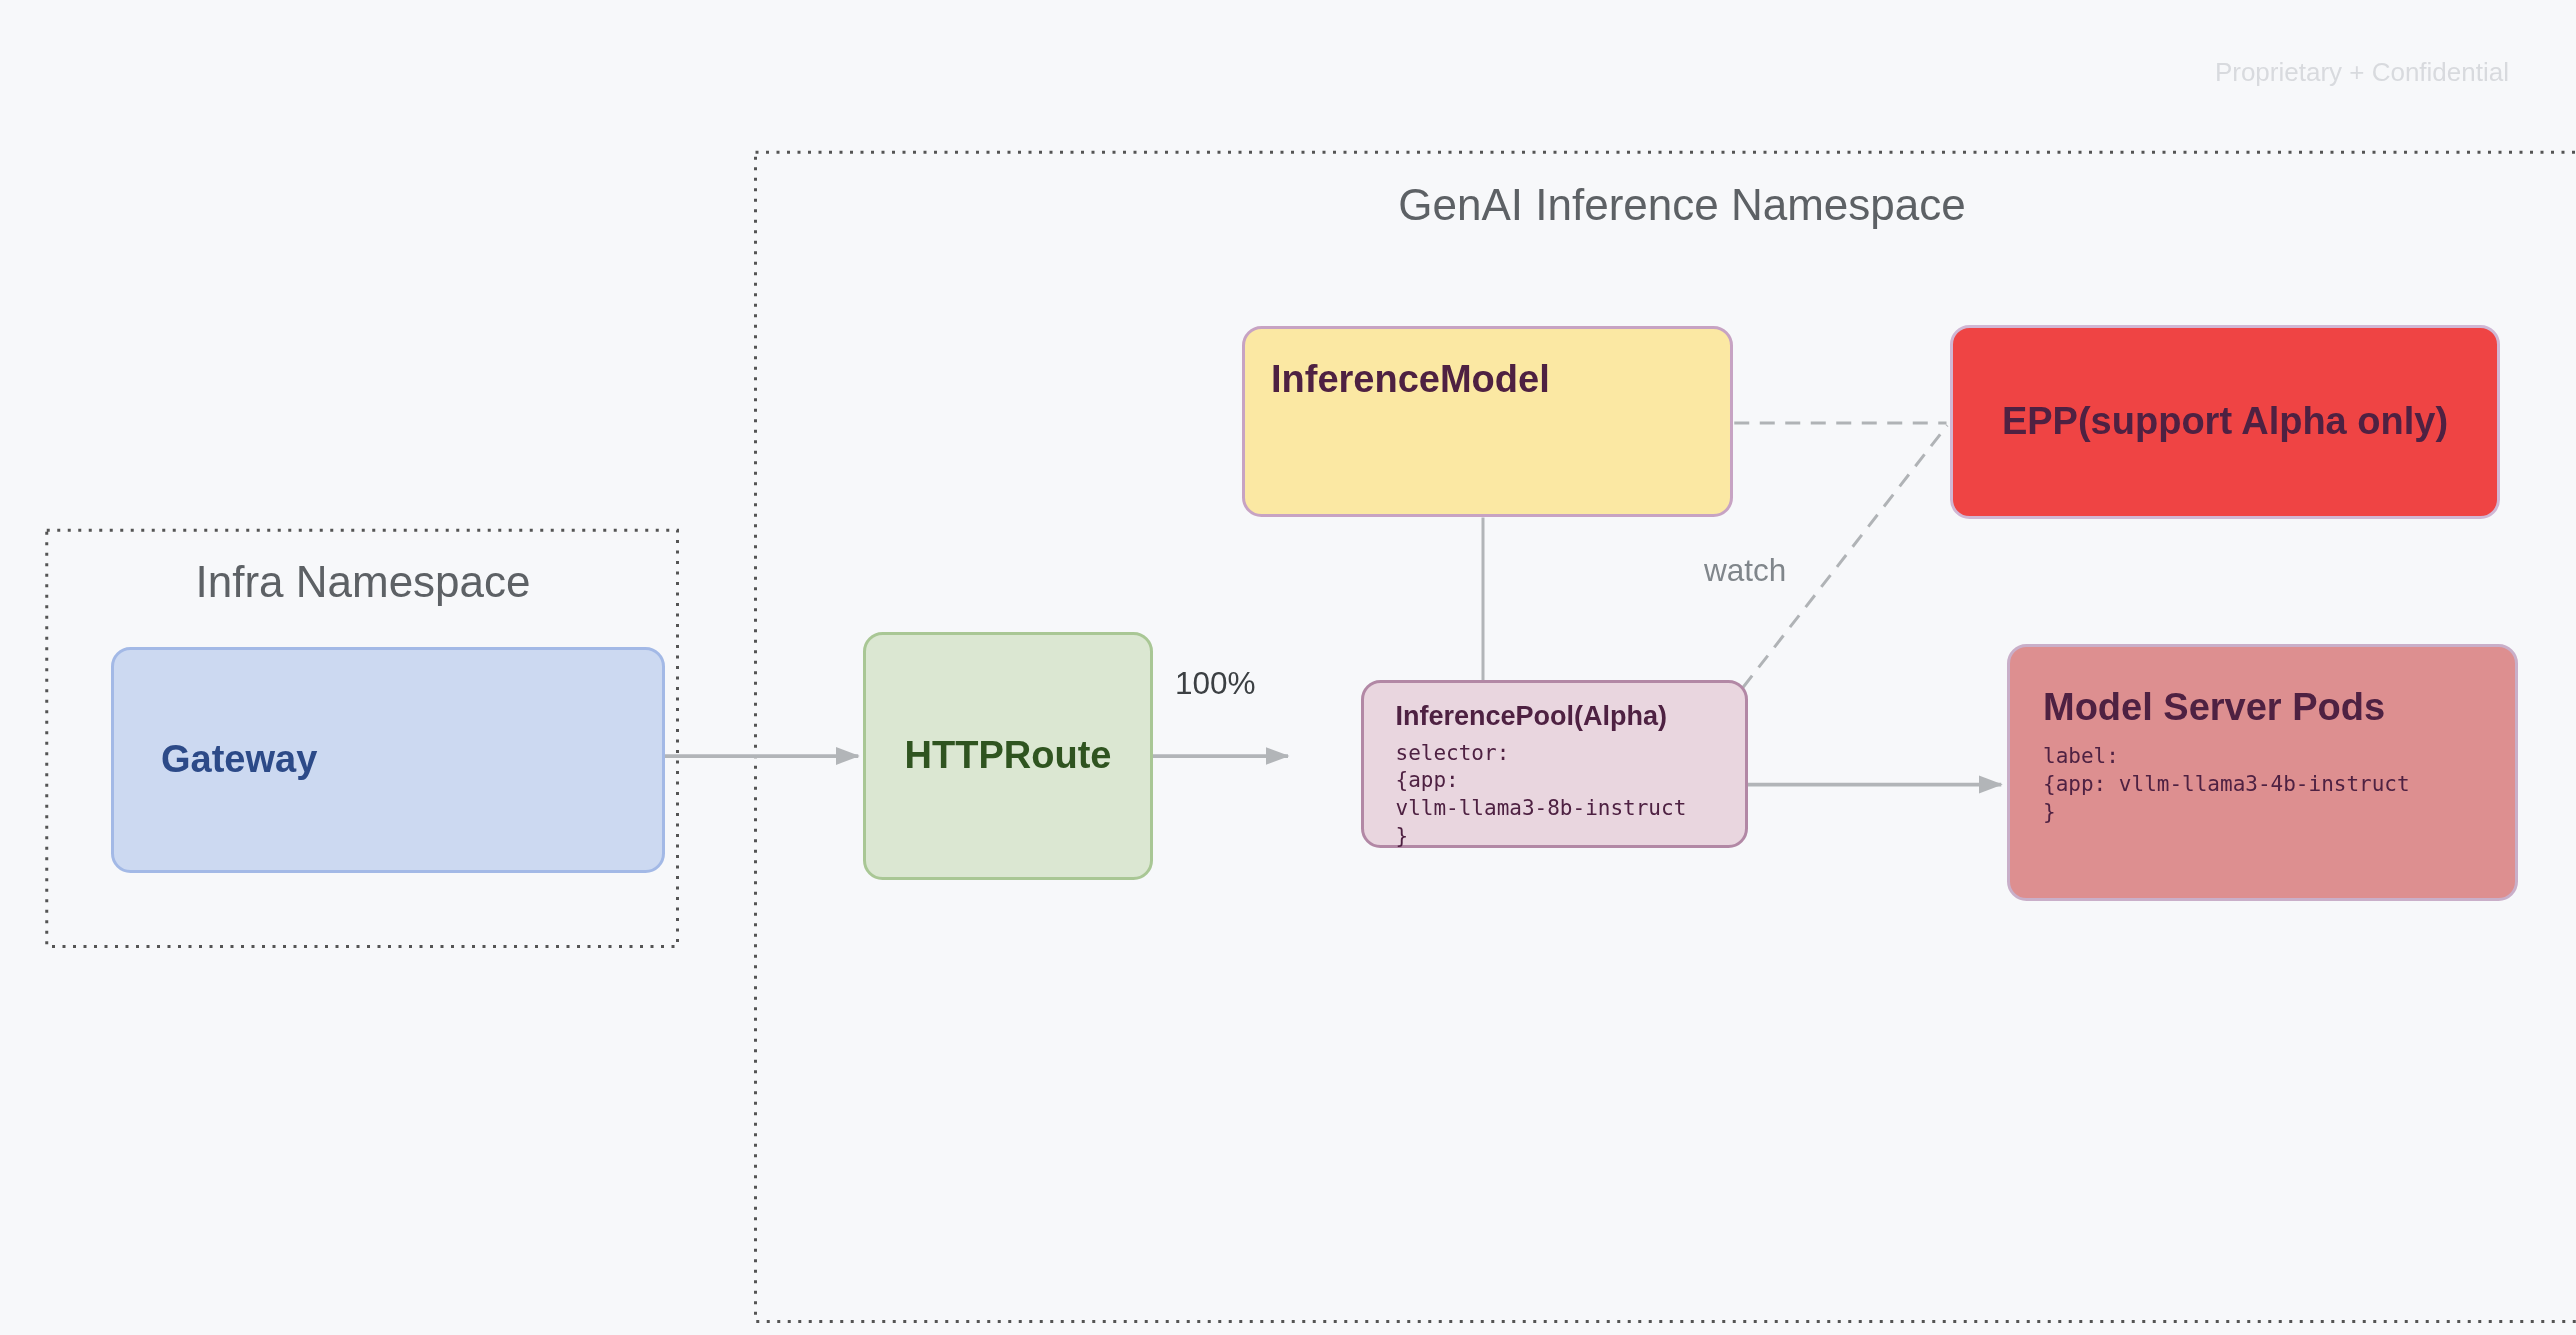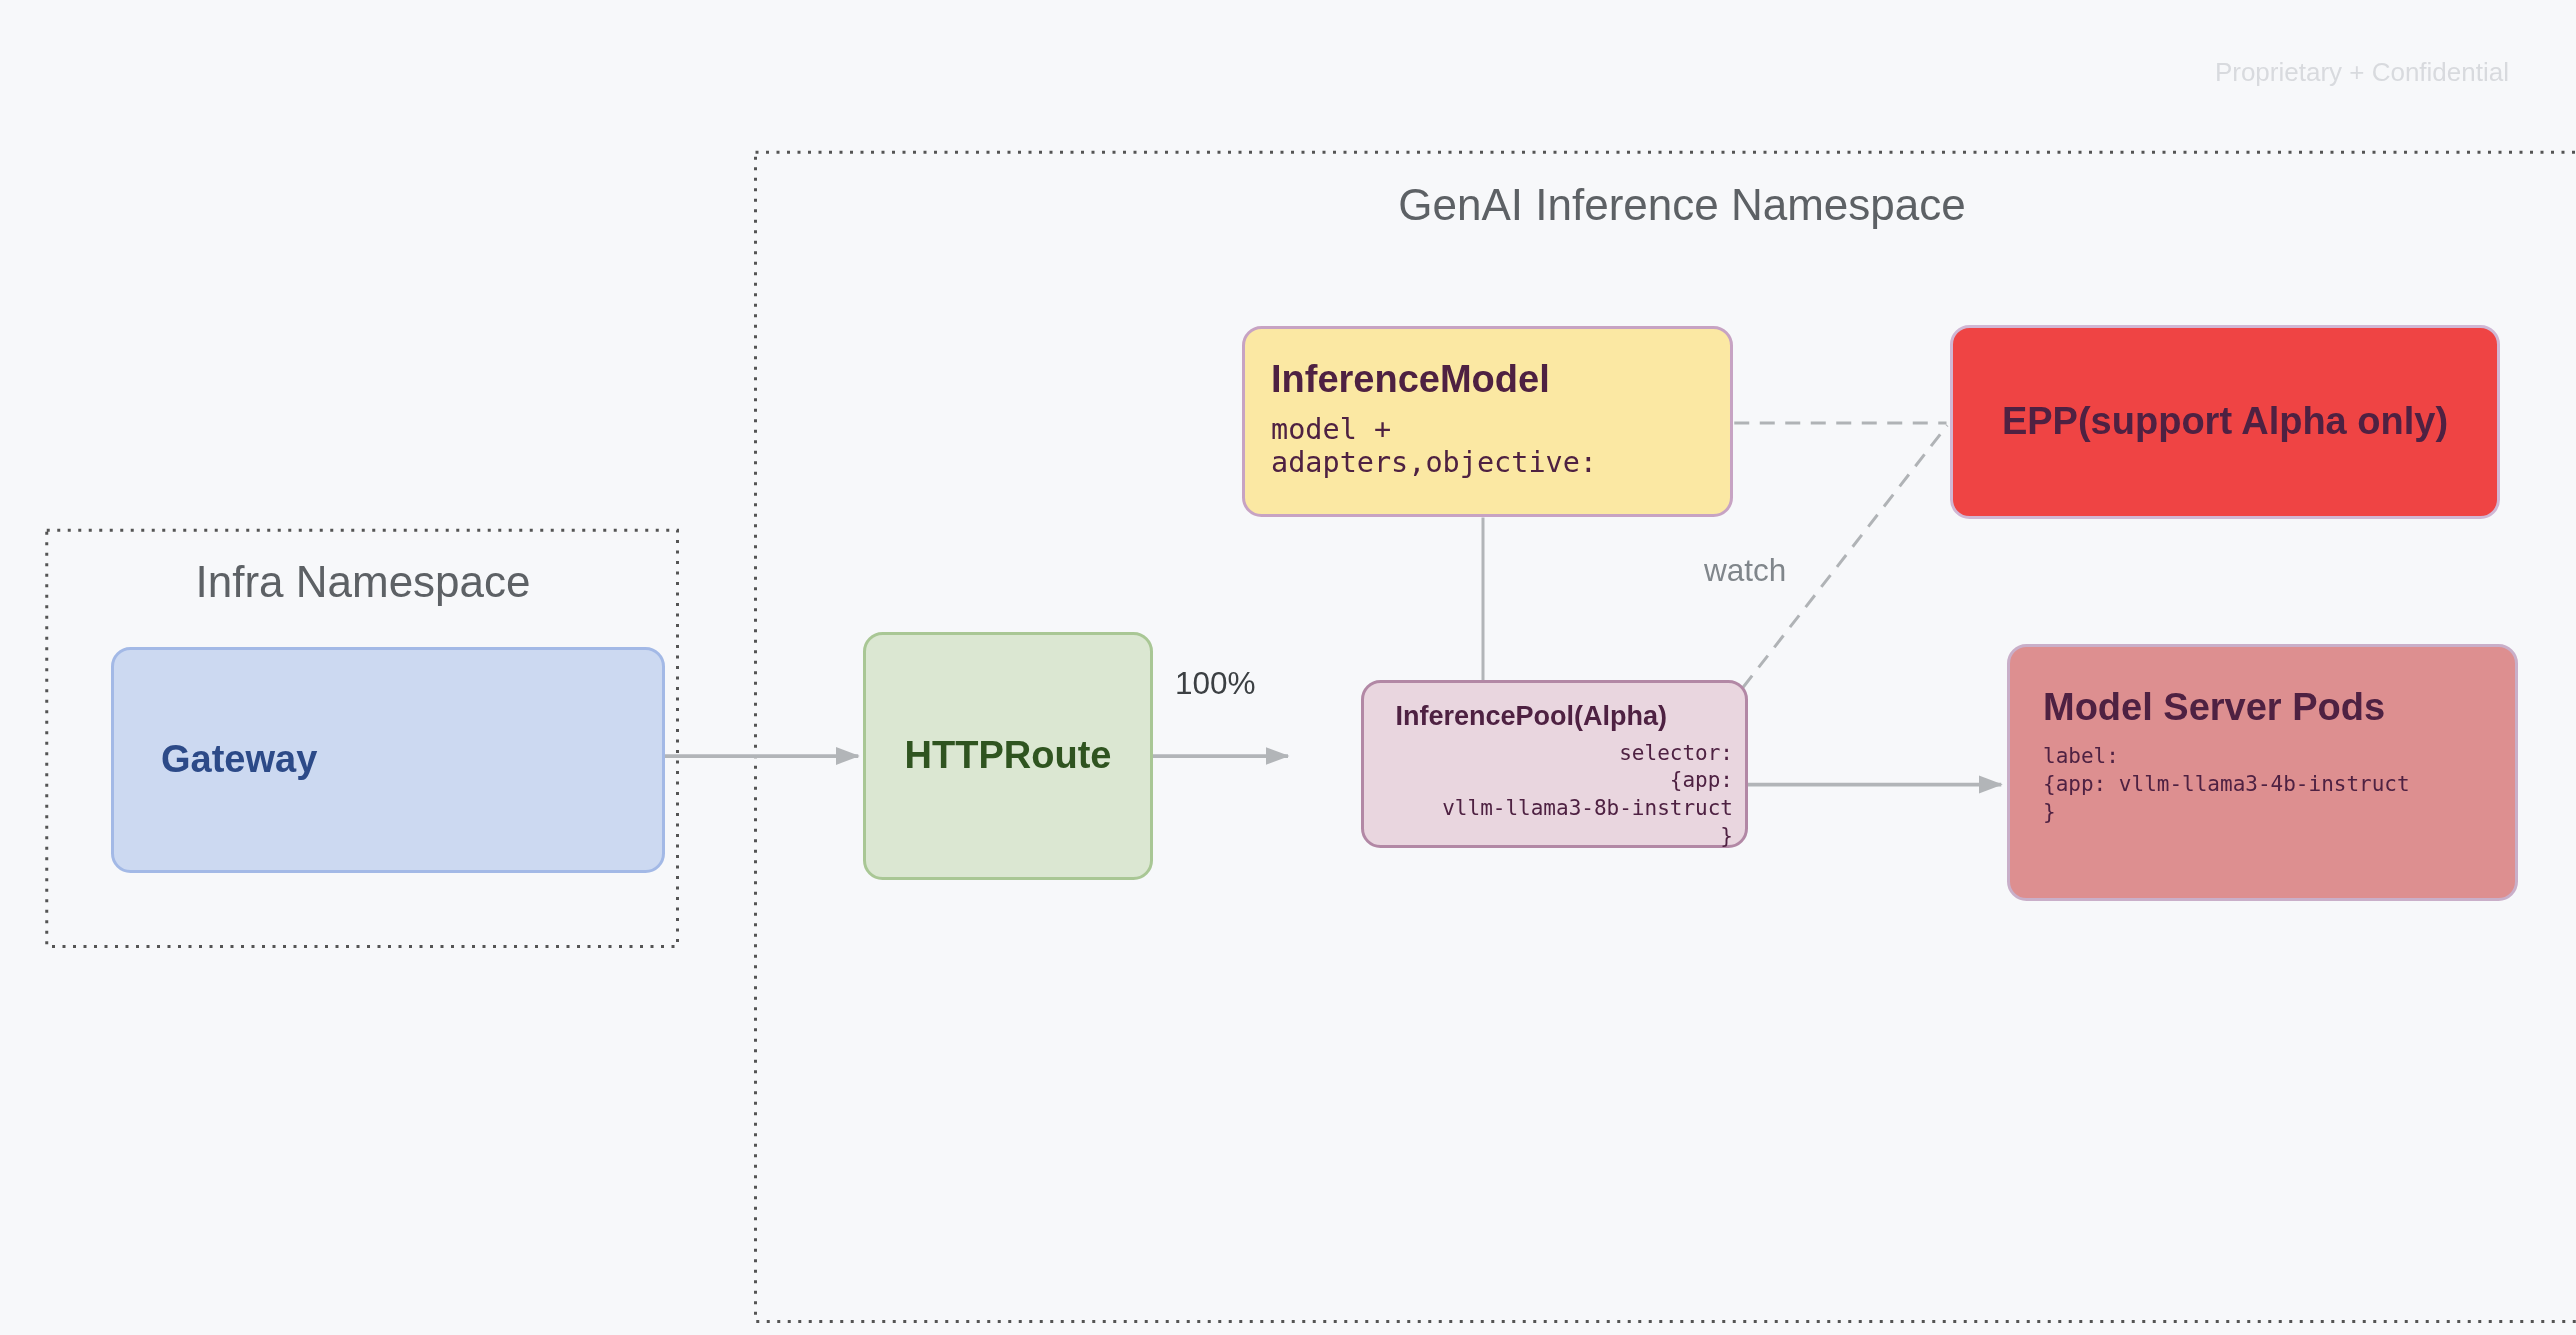--- a/index.html
+++ b/index.html
@@ -32,21 +32,21 @@
   
   .inference-model{background:#fbe8a3;border-color:#c7a3c3;padding:28.5px 15px 0 30px;}
   .inference-model .node-title{font-size:38px;}
   .inference-model .node-body{font-size:28.5px;line-height:1.16;margin-top:12px;}
   
   .epp{background:#ef4444;border-color:#d0b7d4;display:flex;align-items:center;justify-content:center;}
   .epp .node-title{font-size:38px;}
   
   .inference-pool{background:#e9d6df;border-color:#b288a5;padding:18px 12px 0 31.5px;}
   .inference-pool .node-title{font-size:27px;}
-  .inference-pool .node-body{font-size:21px;line-height:1.32;margin-top:7.5px;text-align:right;}
+  .inference-pool .node-body{font-size:21px;line-height:1.32;margin-top:7.5px;}
   
   .model-server-pods{background:#dd8f90;border-color:#c9afc9;padding:39px 15px 0 33px;}
   .model-server-pods .node-title{font-size:38px;}
   .model-server-pods .node-body{font-size:21px;line-height:1.32;margin-top:13.5px;}
   
   .ns-title{position:absolute;z-index:2;color:#5d6165;font-size:44px;text-align:center;}
   .edge-label{position:absolute;z-index:3;}
   .label-traffic{width:105px;text-align:left;font-size:31.5px;color:#3c4043;}
   .label-watch{font-size:31.5px;color:#80868b;}
   .watermark{
@@ -94,22 +94,20 @@
 <div class="node gateway" style="left:111px;top:647px;width:554px;height:226px;">
   <div class="node-title">Gateway</div>
 </div>
 
 <div class="node httproute" style="left:863px;top:632px;width:290px;height:248px;">
   <div class="node-title">HTTPRoute</div>
 </div>
 
 <div class="node inference-model" style="left:1242px;top:326px;width:491px;height:191px;padding-left:26px;">
   <div class="node-title maroon">InferenceModel</div>
-  <div class="node-body maroon">model +
-adapters,objective:</div>
 </div>
 
 <div class="node epp" style="left:1950px;top:325px;width:550px;height:194px;">
   <div class="node-title maroon">EPP(support Alpha only)</div>
 </div>
 
 <div class="node inference-pool" style="left:1361px;top:680px;width:387px;height:168px;">
   <div class="node-title maroon">InferencePool(Alpha)</div>
   <div class="node-body maroon">selector:
 {app:

